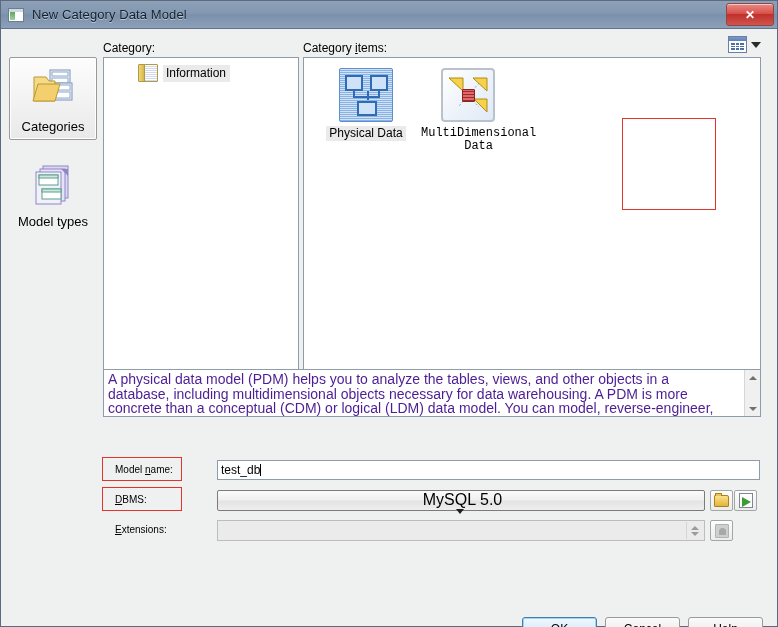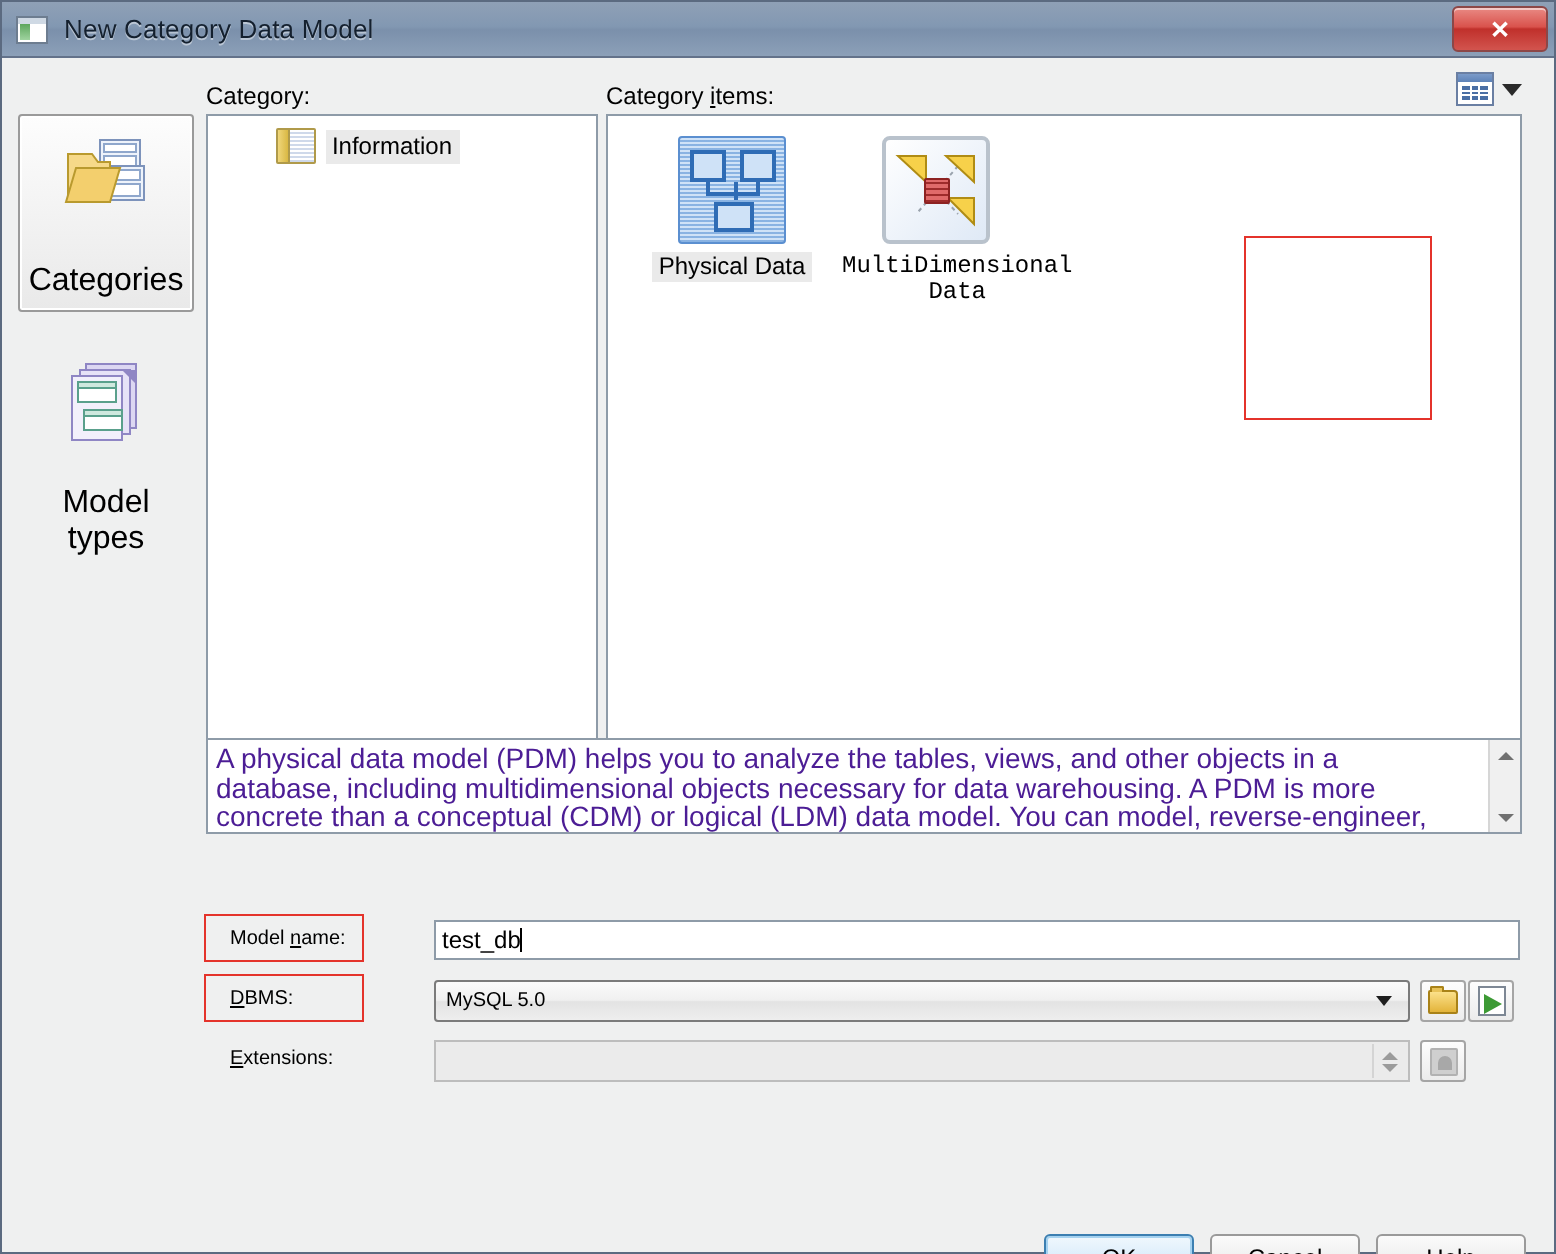--- a/index.html
+++ b/index.html
@@ -137,21 +137,21 @@
     cursor: pointer;
     border: 1px solid transparent;
     border-radius: 2px;
   }
   .rail-item.selected {
     border: 1px solid #9a9a9a;
     background: linear-gradient(to bottom, #fdfdfd, #e9e9e9);
     box-shadow: inset 0 0 0 1px #ffffff;
   }
   .rail-item .ic { height: 52px; display:flex; align-items:center; justify-content:center; }
-  .rail-item .cap { font-size: 16px; margin-top: 16px; }
+  .rail-item .cap { font-size: 13px; margin-top: 3px; }
   .rail-item-spacer { height: 12px; }
 
   
   .pane {
     position: absolute;
     background: #ffffff;
     border: 1px solid #8e9ba8;
     box-sizing: border-box;
   }
   #categoryPane { left: 102px; top: 28px; width: 196px; height: 330px; }
@@ -353,22 +353,23 @@
   .combo {
     position: absolute;
     left: 216px; top: 461px;
     width: 488px; height: 21px;
     box-sizing: border-box;
     border: 1px solid #7b7b7b;
     border-radius: 2px;
     background: linear-gradient(to bottom, #fbfbfb 0%, #f0f0f0 48%, #e3e3e3 52%, #eeeeee 100%);
     display: flex; align-items: center;
     padding: 0 2px 0 5px;
-    font-size: 10px;
-    cursor: pointer;
+    font-size: 16px;
+    cursor: pointer;
+    flex-direction: column;
   }
   .combo .val { flex: 1 1 auto; }
   .combo .arrow {
     width: 0; height: 0;
     border-left: 4px solid transparent;
     border-right: 4px solid transparent;
     border-top: 5px solid #1e1e1e;
     margin-right: 6px;
   }
 

